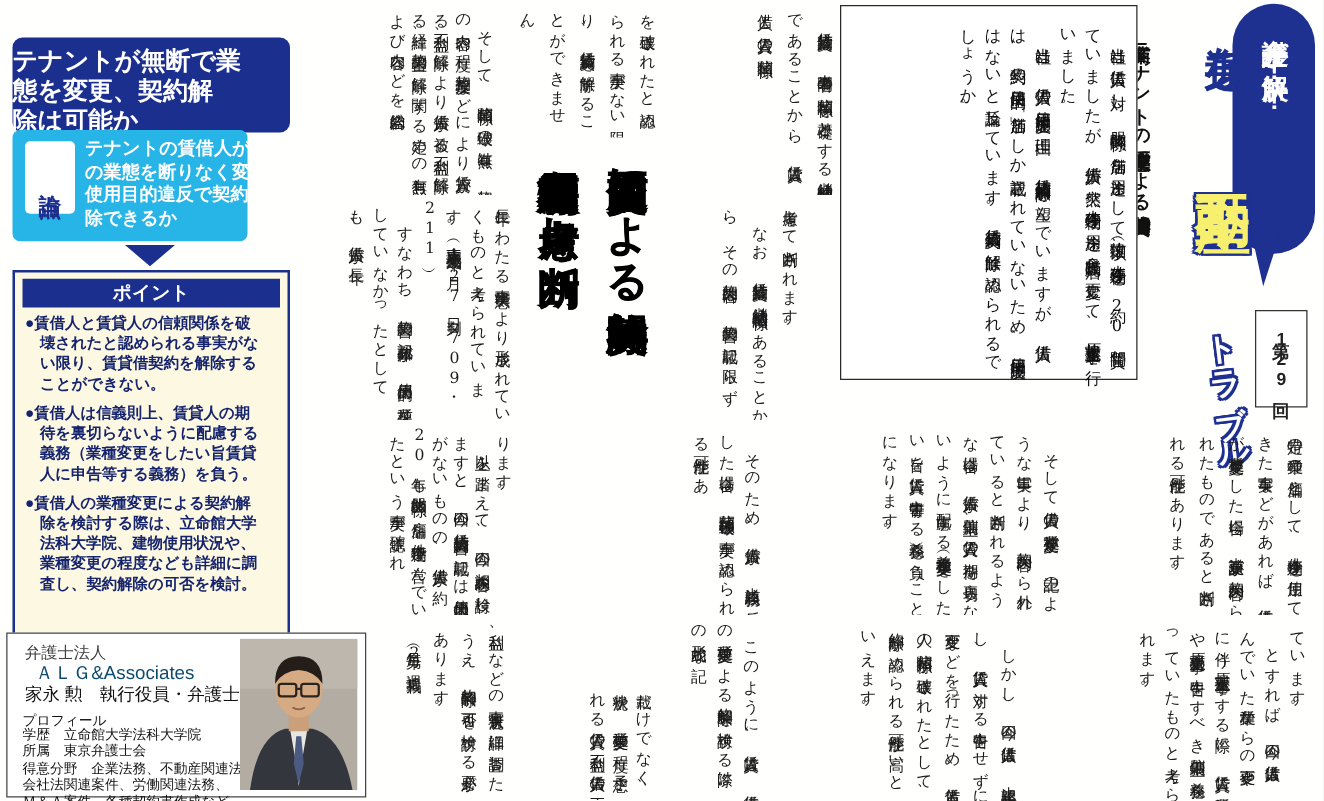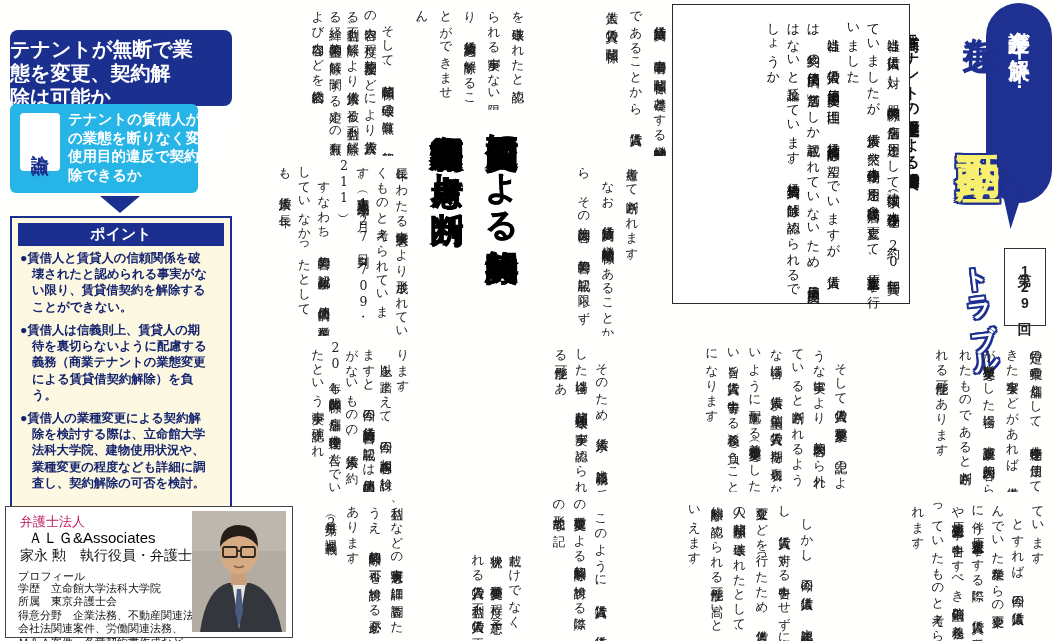--- a/index.html
+++ b/index.html
@@ -59,23 +59,23 @@
             border-top:17px solid #1b2f8f;}
   .sb-points{position:absolute;left:10px;top:216px;width:222px;height:353px;background:#fcf8e2;
              border:2px solid #1b2f8f;box-sizing:border-box;}
   .points-title{margin:5px 6px 4px 6px;background:#1b2f8f;color:#fff;text-align:center;font-weight:bold;
                 font-size:15px;padding:2px 0;font-family:"Liberation Sans","DejaVu Sans",sans-serif;}
   .point-item{margin:4px 20px 7px 8px;color:#16246e;font-weight:bold;font-size:12.3px;line-height:1.32;
               padding-left:12px;text-indent:-12px;font-family:"Liberation Sans","DejaVu Sans",sans-serif;}
   
   .profile{position:absolute;left:5px;top:506px;width:288px;height:132px;border:1.5px solid #444;
            box-sizing:border-box;background:#fff;}
-  .pf-org{position:absolute;left:14px;top:6px;font-size:13px;color:#be185d;
+  .pf-org{position:absolute;left:14px;top:6px;font-size:13px;color:#404040;
           font-family:"Liberation Sans","DejaVu Sans",sans-serif;}
-  .pf-firm{position:absolute;left:22px;top:22px;font-size:15px;color:#000000;
+  .pf-firm{position:absolute;left:22px;top:22px;font-size:15px;color:#0c4a6e;
            font-family:"Liberation Sans","DejaVu Sans",sans-serif;}
   .pf-name{position:absolute;left:14px;top:40px;font-size:14px;color:#111;
            font-family:Liberation Sans, sans-serif;}
   .pf-title{position:absolute;left:12px;top:62px;font-size:11px;color:#111;
             font-family:"Liberation Sans","DejaVu Sans",sans-serif;text-align:center;}
   .pf-lines{position:absolute;left:12px;top:75px;font-size:11px;line-height:1.22;color:#111;
             font-family:"Liberation Sans","DejaVu Sans",sans-serif;white-space:pre-line;}
   .pf-photo{position:absolute;right:6px;top:4px;width:94px;height:121px;}
 </style>
 </head>
@@ -105,21 +105,21 @@
     </div>
     <div class="ronten-text">テナントの賃借人が店舗
 の業態を断りなく変更。
 使用目的違反で契約解
 除できるか</div>
   </div>
   <div class="tri-down"></div>
   <div class="sb-points">
     <div class="points-title">ポイント</div>
     <div class="point-item">●賃借人と賃貸人の信頼関係を破壊されたと認められる事実がない限り、賃貸借契約を解除することができない。</div>
-    <div class="point-item">●賃借人は信義則上、賃貸人の期待を裏切らないように配慮する義務（商業テナントの業態変更による賃貸借契約解除）を負う。</div>
+    <div class="point-item">●賃借人は信義則上、賃貸人の期待を裏切らないように配慮する義務（業種変更をしたい旨賃貸人に申告等する義務）を負う。</div>
     <div class="point-item">●賃借人の業種変更による契約解除を検討する際は、立命館大学法科大学院、建物使用状況や、業種変更の程度なども詳細に調査し、契約解除の可否を検討。</div>
   </div>
 
   <div class="qbox">
     <div class="qtext">　当社は賃借人に対し、服飾関係の店舗を用途として建物（以下、本件建物）を、約20年間貸していましたが、賃借人が突然、本件建物の用途を食品販売店に変更して、原状変更工事を行いました。
 　当社は、賃借人の使用目的違反を理由に、賃貸借契約解除を望んでいますが、賃借人は、契約の使用目的に「店舗」としか記載されていないため、使用目的違反はないと反論しています。賃貸借契約の解除は認められるでしょうか。</div>
   </div>
 
   <div class="headline">
     <span>使用目的変更による契約解除</span>

